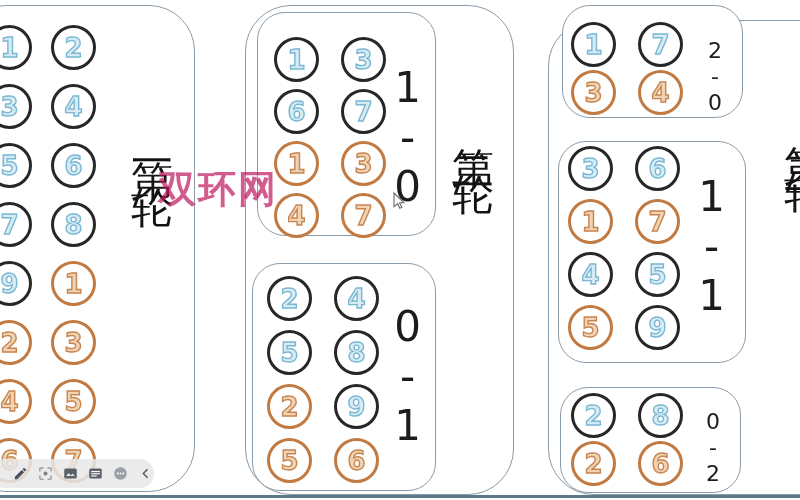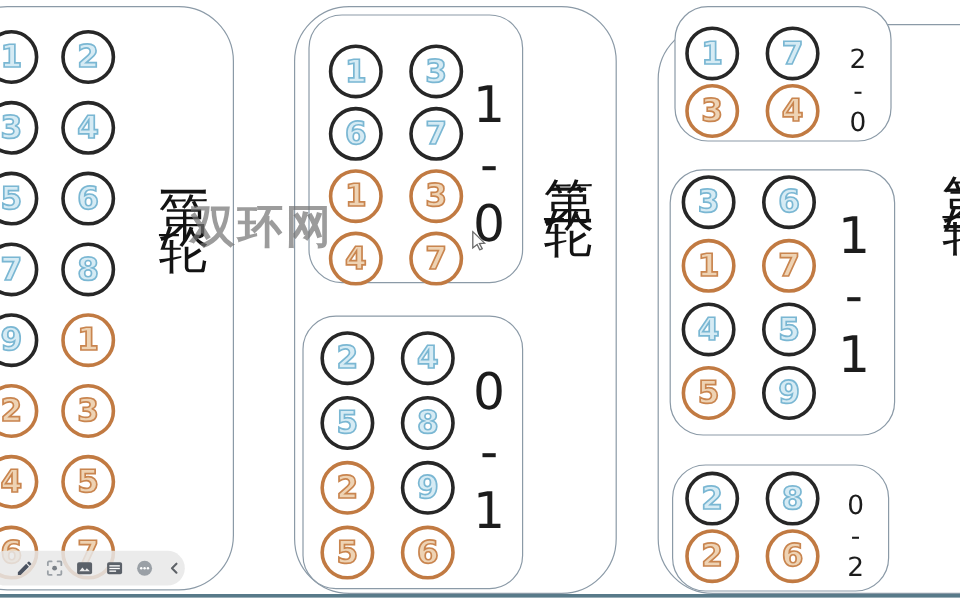--- a/index.html
+++ b/index.html
@@ -48,21 +48,21 @@
   .m3c .circle-grid { row-gap:3px; }
 
   .score-col { display:flex; flex-direction:column; align-items:center; color:#1c1c1c;
                margin-left:auto; }
   .score-col.large { font-size:42px; line-height:1.18; margin-top:26px; margin-right:14px; }
   .m3b .score-col.large { margin-right:20px; }
   .score-col.small { font-size:22px; line-height:1.18; margin-top:16px; margin-right:20px; }
 
   
   .watermark { position:absolute; left:158px; top:164px; font-size:38px; font-weight:bold;
-               color:#737373; opacity:0.7; letter-spacing:2px; z-index:6; white-space:nowrap; }
+               color:#be185d; opacity:0.7; letter-spacing:2px; z-index:6; white-space:nowrap; }
 
   
   .toolbar { position:absolute; left:-10px; top:459px; width:164px; height:29px;
              background:rgba(232,232,232,0.85); border-radius:15px; z-index:7;
              display:flex; align-items:center; gap:9px; padding-left:22px; box-sizing:border-box; }
   .tool { width:16px; height:16px; display:flex; align-items:center; justify-content:center; }
   .tool svg { width:15px; height:15px; }
 
   
   .cursor { position:absolute; left:393px; top:192px; z-index:8; }

